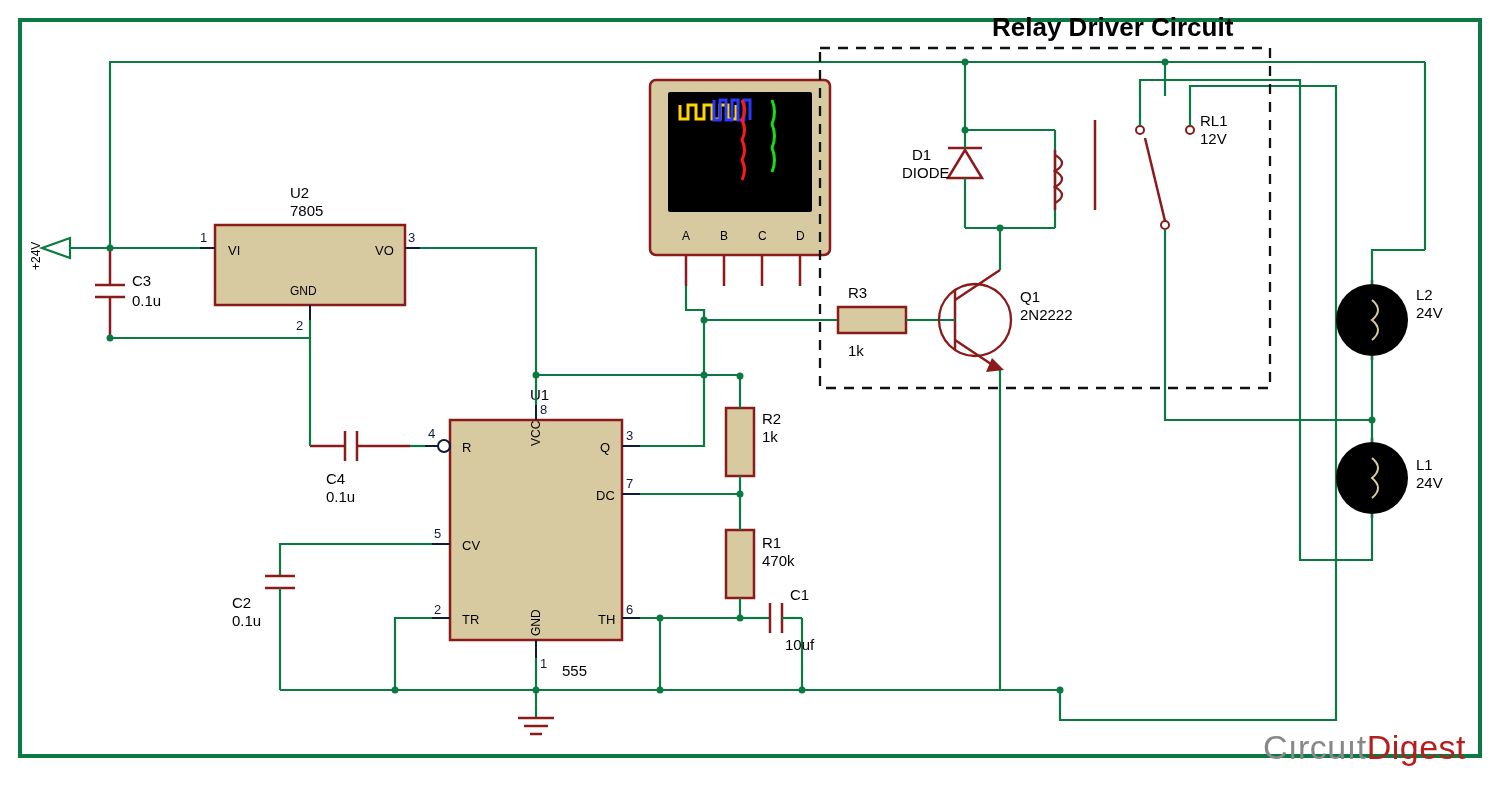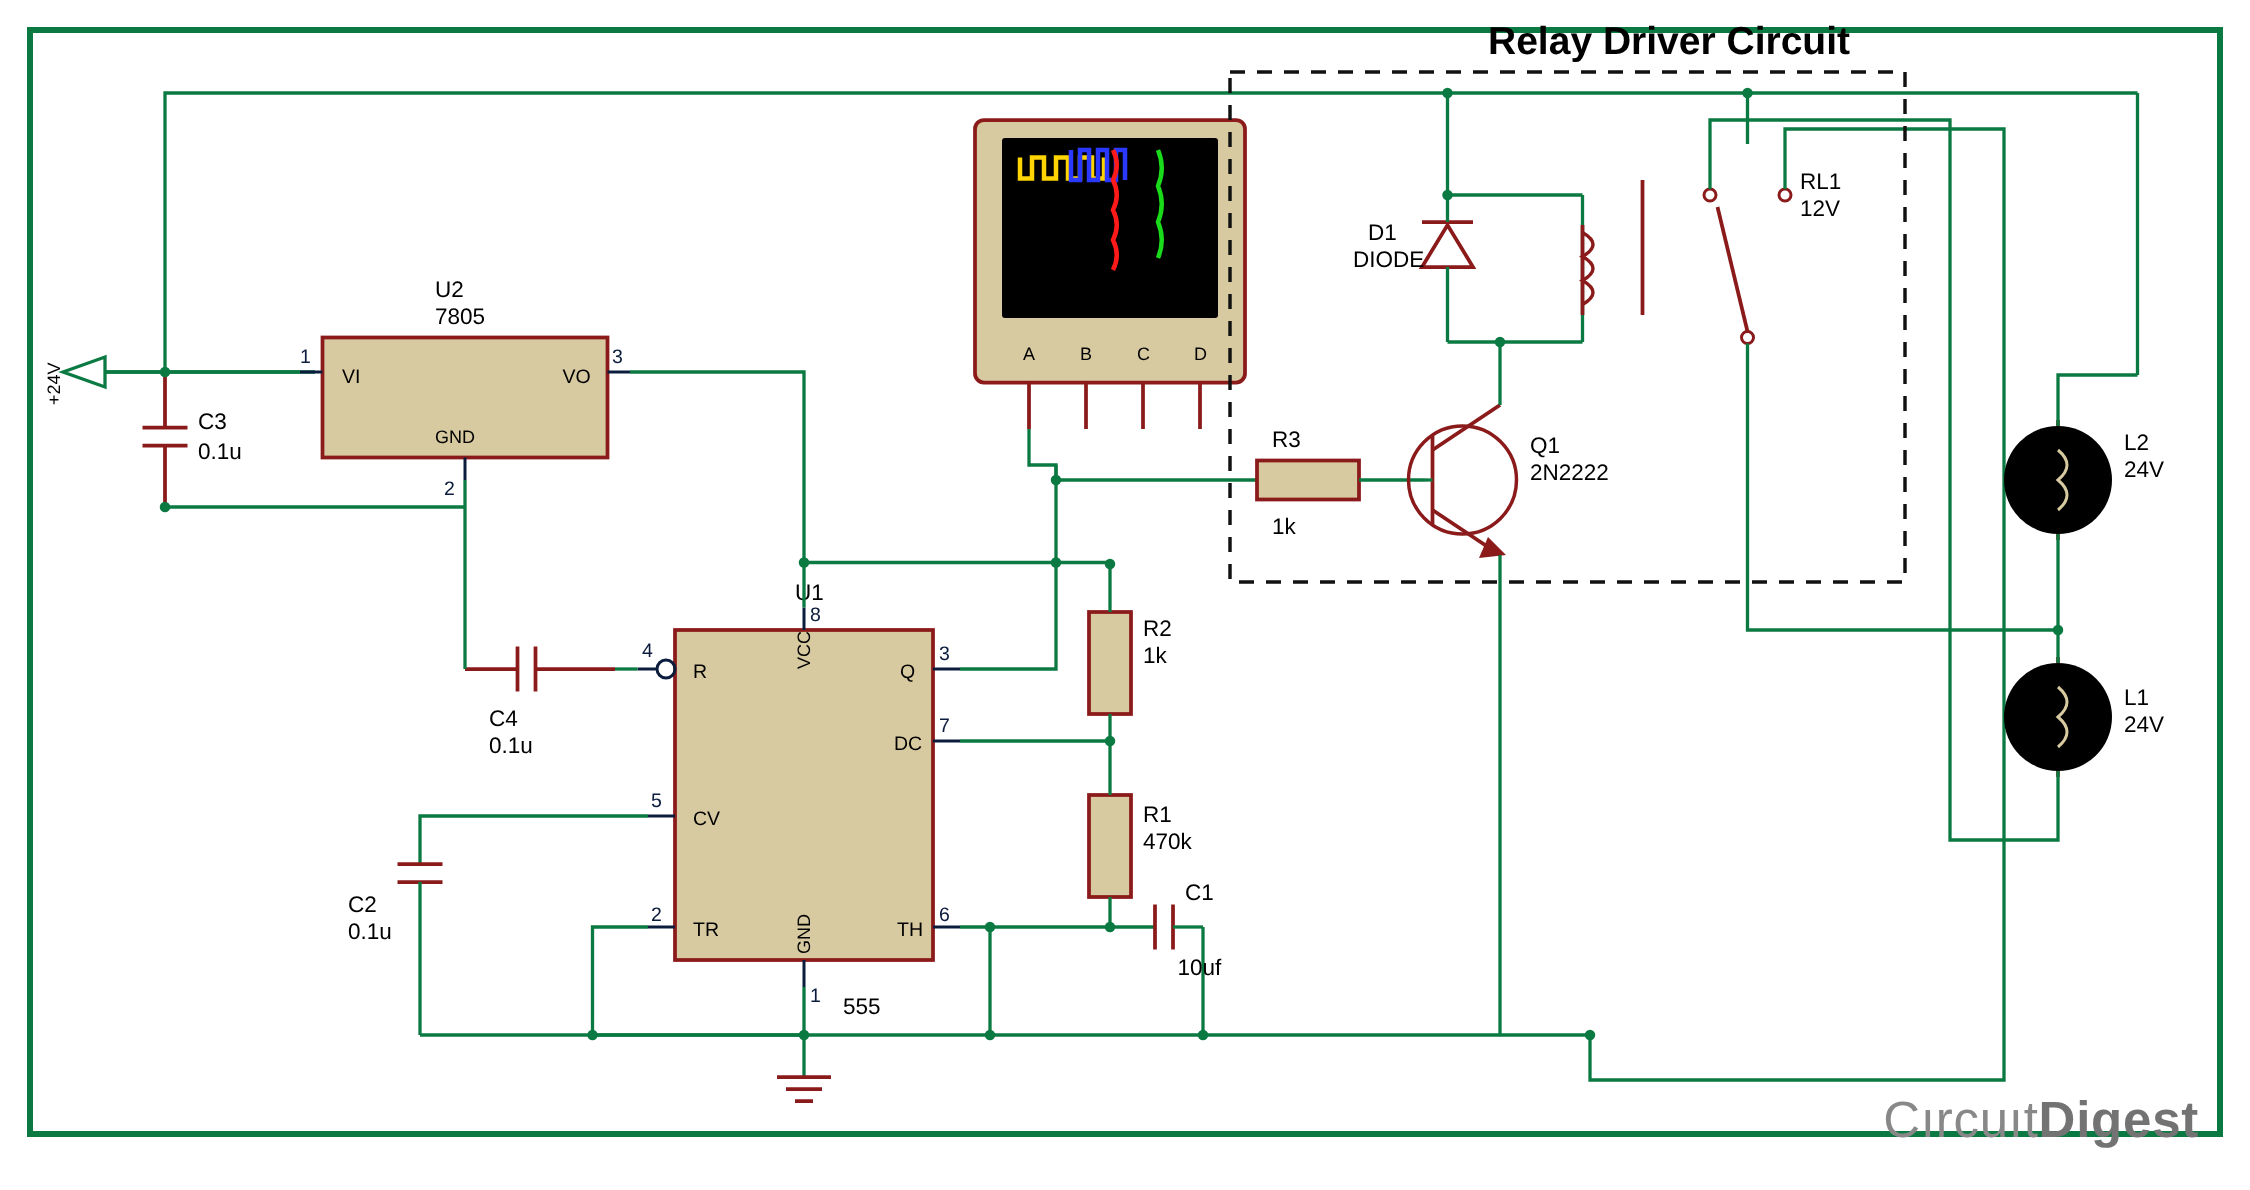--- a/index.html
+++ b/index.html
@@ -45,21 +45,21 @@
     color: #000;
     margin-left: 20px;
   }
   .logo {
     position: absolute;
     bottom: 26px; right: 34px;
     font: 300 34px "Segoe UI", Arial;
     color: #888;
     letter-spacing: 0.5px;
   }
-  .logo .accent { color: #737373; font-weight: 700; }
+  .logo .accent { color: #b91c1c; font-weight: 400; }
 
   .plus24v { font: 12px Arial; fill: #000; }
 </style>
 </head>
 <body>
 
 <div class="frame"></div>
 
 <div class="title">Relay Driver Circuit</div>
 

